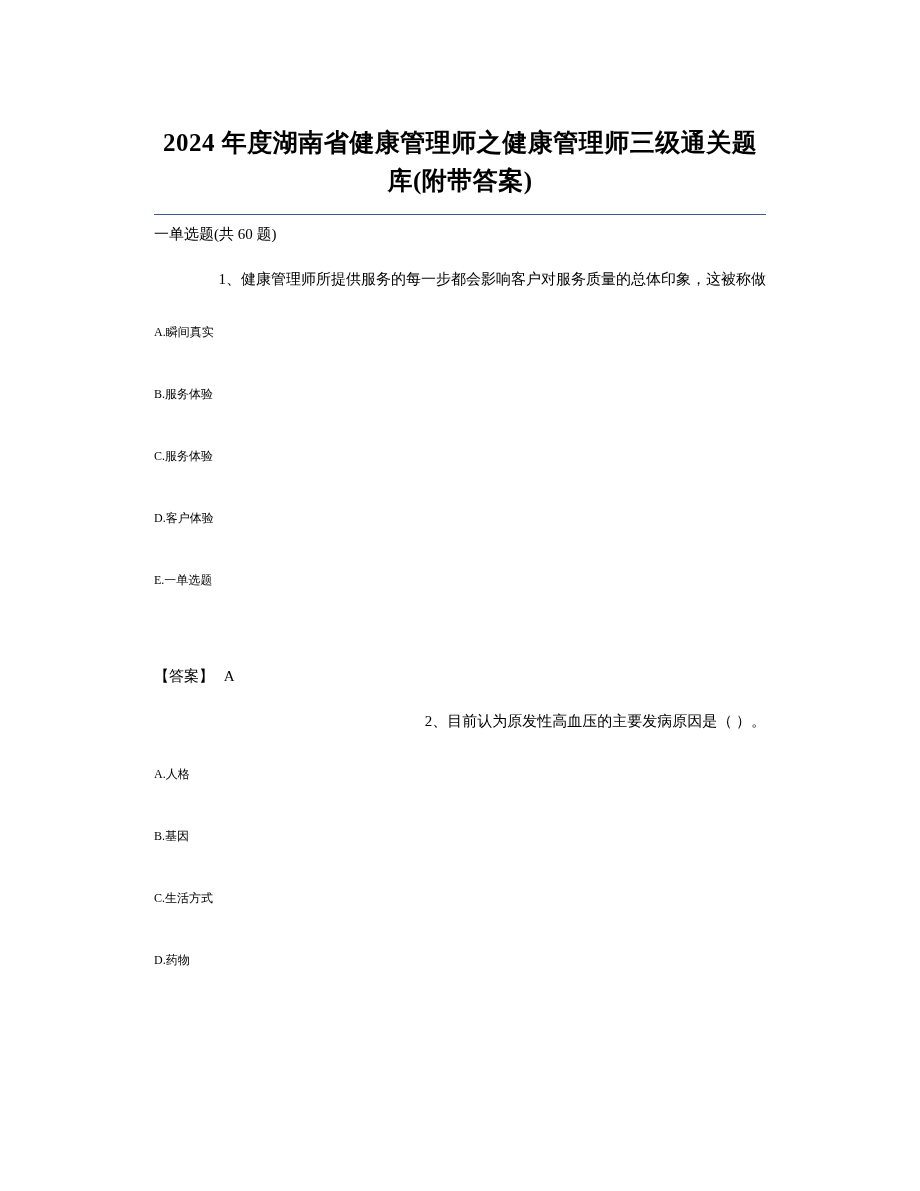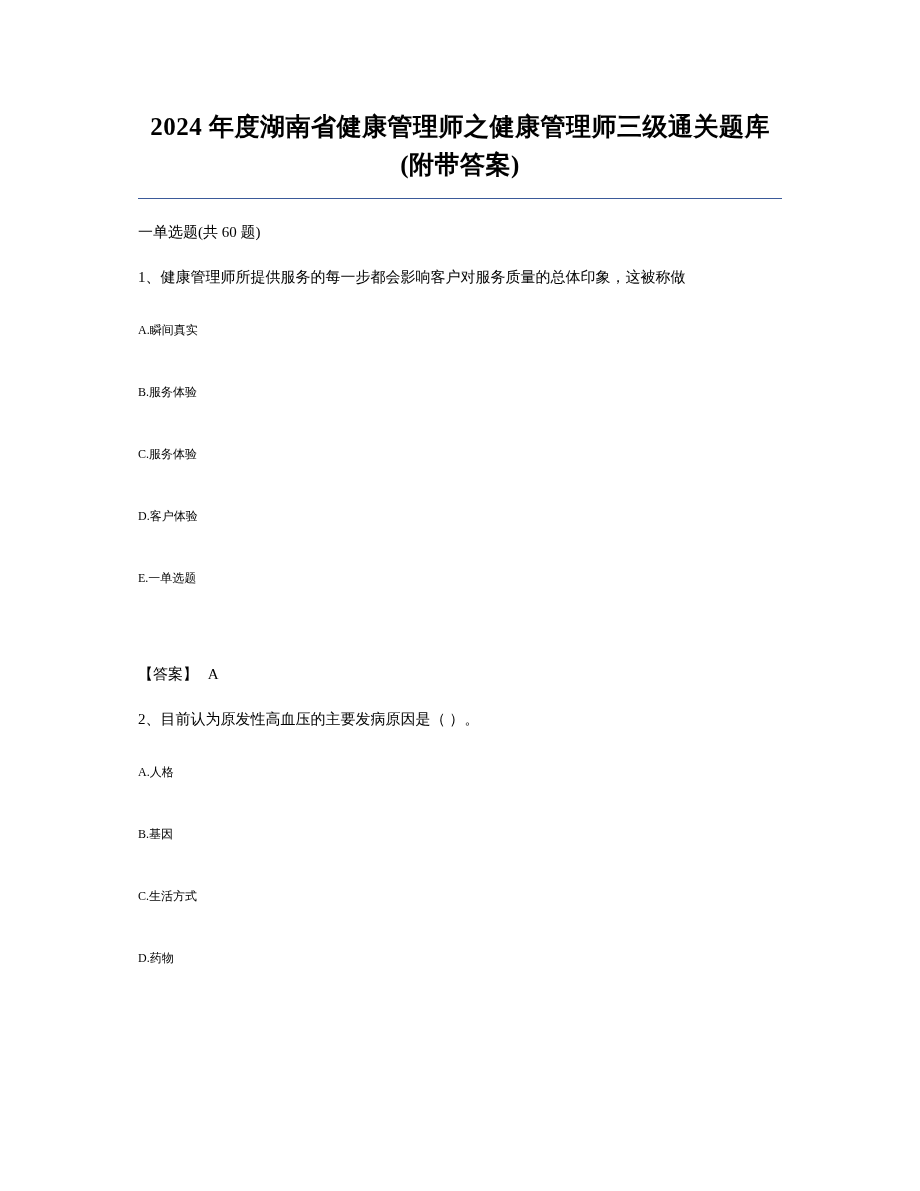--- a/index.html
+++ b/index.html
@@ -13,54 +13,55 @@
     height: 1191px;
     font-family: "Liberation Serif", "DejaVu Serif", serif;
     color: #000000;
     position: relative;
     overflow: hidden;
   }
   .page {
     width: 920px;
     height: 946px;
     box-sizing: border-box;
-    padding: 0;
+    padding: 16px;
     position: relative;
   }
   .doc-title {
     margin: 0;
     padding: 0 138px 0 138px;
     padding-top: 108px;
     font-size: 25px;
     line-height: 38px;
     font-weight: 700;
     text-align: center;
     letter-spacing: 0.5px;
     font-family: "Liberation Serif", "DejaVu Serif", serif;
   }
   .title-rule {
     margin: 14px 138px 0 138px;
     border-bottom: 1px solid #3b5a9a;
     height: 0;
   }
   .content {
     padding: 0 138px;
-    margin-top: 22px;
+    margin-top: 8px;
   }
   .section-head {
     font-size: 15px;
     line-height: 22px;
     margin: 0 0 22px 0;
     font-family: "Liberation Serif", "DejaVu Serif", serif;
   }
   .question {
     font-size: 15px;
     line-height: 24px;
     margin: 0 0 30px 0;
     font-family: "Liberation Serif", "DejaVu Serif", serif;
+    text-align: right;
   }
   .option {
     font-size: 12px;
     line-height: 22px;
     margin: 0 0 40px 0;
     font-family: "Liberation Serif", "DejaVu Serif", serif;
   }
   .answer {
     font-size: 15px;
     line-height: 22px;

